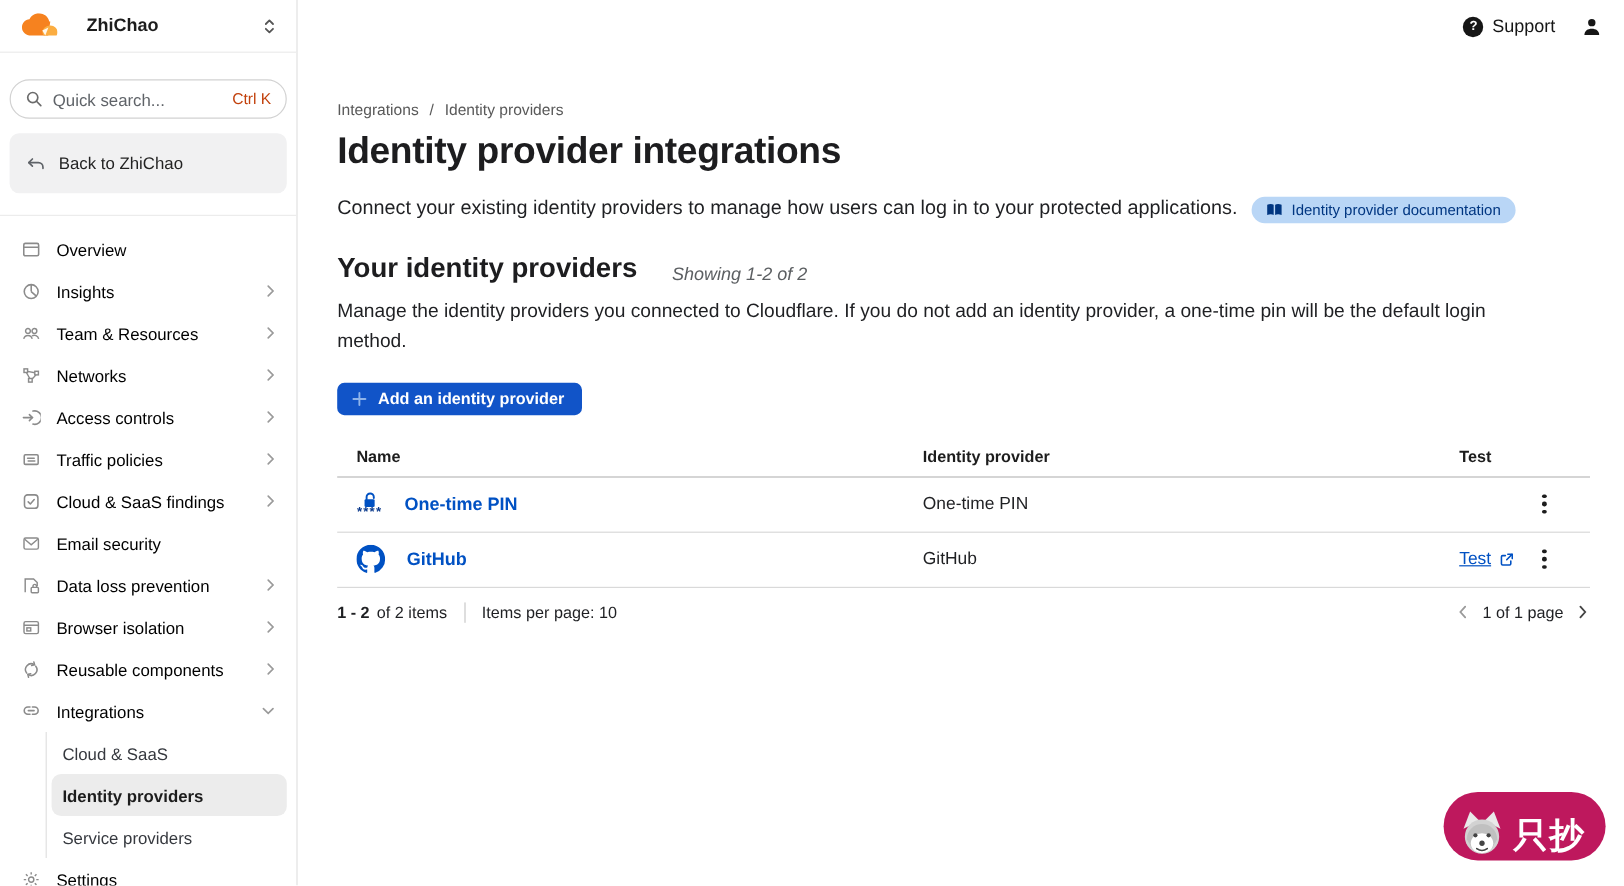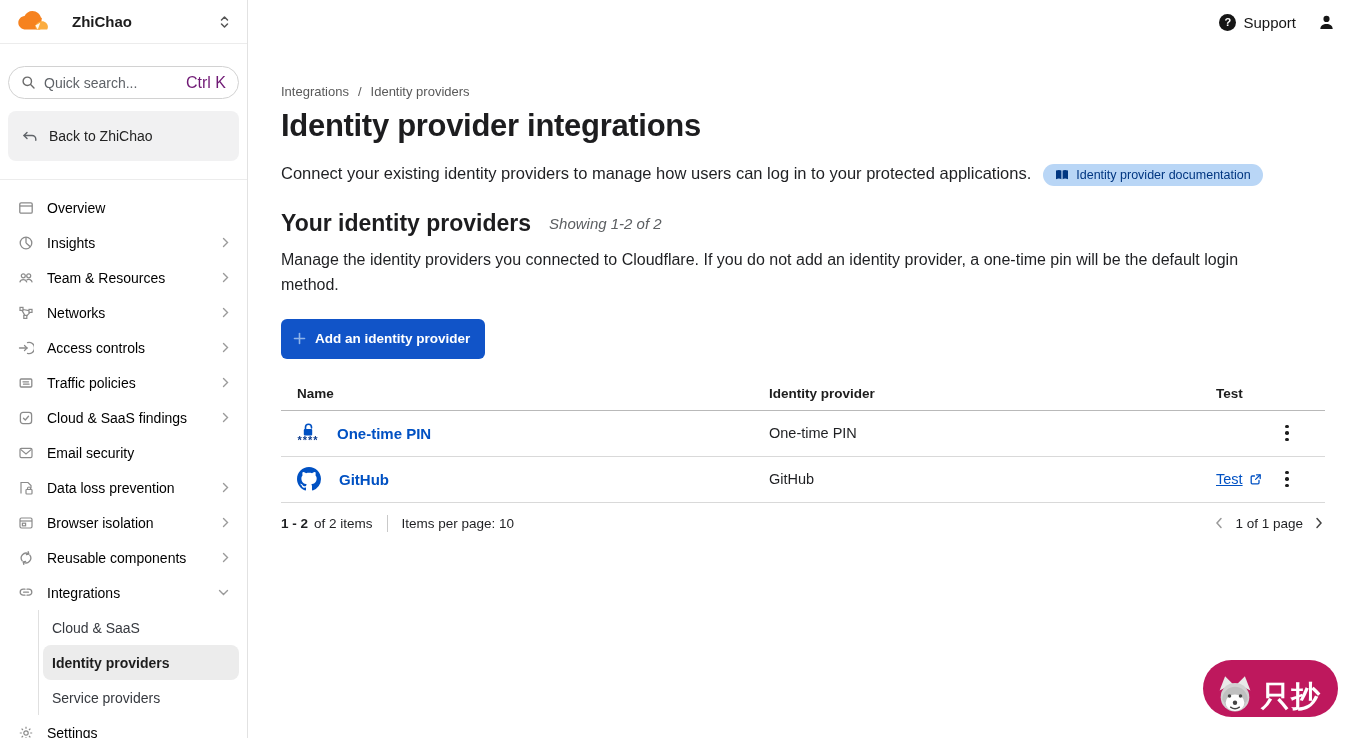--- a/index.html
+++ b/index.html
@@ -23,21 +23,21 @@
   .account-switcher { margin-left:auto; cursor:pointer; padding:2px; }
   .sidebar-search {
     margin:22px 8px 12px 8px; height:33px; border:1px solid #d2d2d2; border-radius:17px;
     display:flex; align-items:center; padding:0 12px; gap:8px; background:#fff;
   }
   .sidebar-search input {
     border:none; outline:none; flex:1; font-size:14px; color:#333; min-width:0;
     font-family:inherit; background:transparent;
   }
   .sidebar-search input::placeholder { color:#5f6368; }
-  .search-shortcut { font-size:16px; color:#701a75; white-space:nowrap; }
+  .search-shortcut { font-size:13px; color:#c2410c; white-space:nowrap; }
   .back-btn {
     margin:10px 8px 0 8px; height:50px; background:#f1f1f2; border-radius:8px;
     display:flex; align-items:center; gap:12px; padding:0 14px; cursor:pointer;
     font-size:14px; font-weight:500; color:#232323;
   }
   .sidebar-divider { border-top:1px solid #ececec; margin:18px 0 10px 0; }
   .nav { padding:0 8px; }
   .nav-item {
     height:35px; display:flex; align-items:center; gap:13px; padding:0 10px 0 10px;
     font-size:14px; color:#000000; cursor:pointer; border-radius:8px;
@@ -70,29 +70,29 @@
   .breadcrumb { display:flex; gap:9px; font-size:13px; color:#595959; align-items:center; }
   .breadcrumb span { cursor:pointer; }
   .page-title { font-size:31px; font-weight:700; color:#1d1d1f; margin-top:9px; letter-spacing:-0.3px; }
   .desc-row { display:flex; gap:12px; margin-top:20px; flex-wrap:nowrap; }
   .description { font-size:16.5px; color:#1f2023; }
   .doc-badge {
     display:inline-flex; align-items:center; gap:7px; background:#b9d6f6; color:#003681;
     border-radius:999px; padding:4px 12px; font-size:12.5px; font-weight:500;
     white-space:nowrap; cursor:pointer;
   }
-  .section-head { display:flex; align-items:center; gap:18px; margin-top:24px; }
+  .section-head { display:flex; align-items:flex-end; gap:29px; margin-top:24px; }
   .section-title { font-size:23px; font-weight:700; color:#1d1d1f; }
   .section-showing { font-size:15px; font-style:italic; color:#5c5f62; }
   .section-body { font-size:16px; color:#1f2023; margin-top:11px; line-height:1.55; max-width:1010px; }
 
   .controls-row { display:flex; align-items:center; justify-content:space-between; margin-top:21px; }
   .add-btn {
     display:flex; align-items:center; gap:9px; background:#1154c8; color:#fff;
-    border:none; border-radius:6px; height:40px; padding:0 15px 0 12px;
+    border:none; border-radius:6px; height:27px; padding:0 15px 0 12px;
     font-size:13.5px; font-weight:700; cursor:pointer; font-family:inherit;
   }
   .table-search {
     width:345px; height:27px; border:1px solid #8f9499; border-radius:14px;
     display:flex; align-items:center; gap:8px; padding:0 12px; background:#fff;
   }
   .table-search input {
     border:none; outline:none; flex:1; font-size:14.5px; color:#333; min-width:0;
     font-family:inherit; background:transparent;
   }

